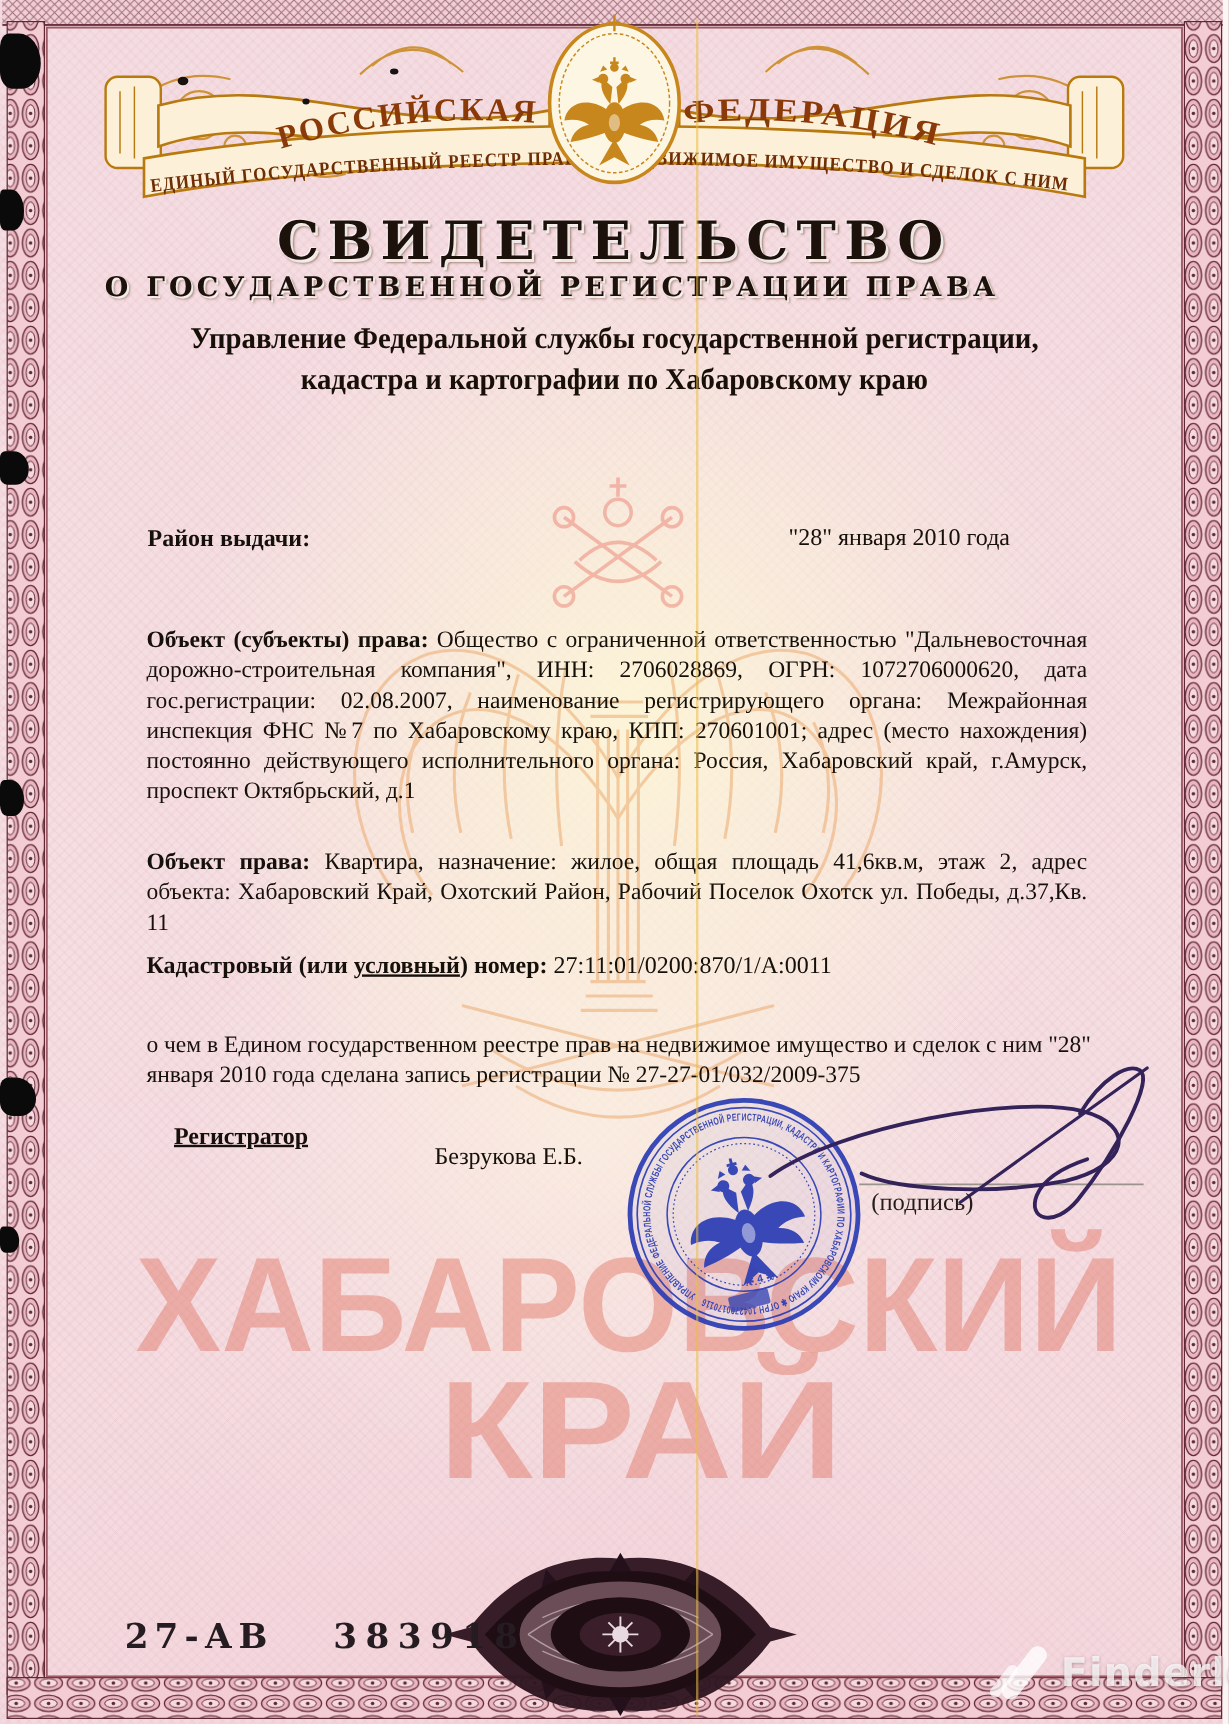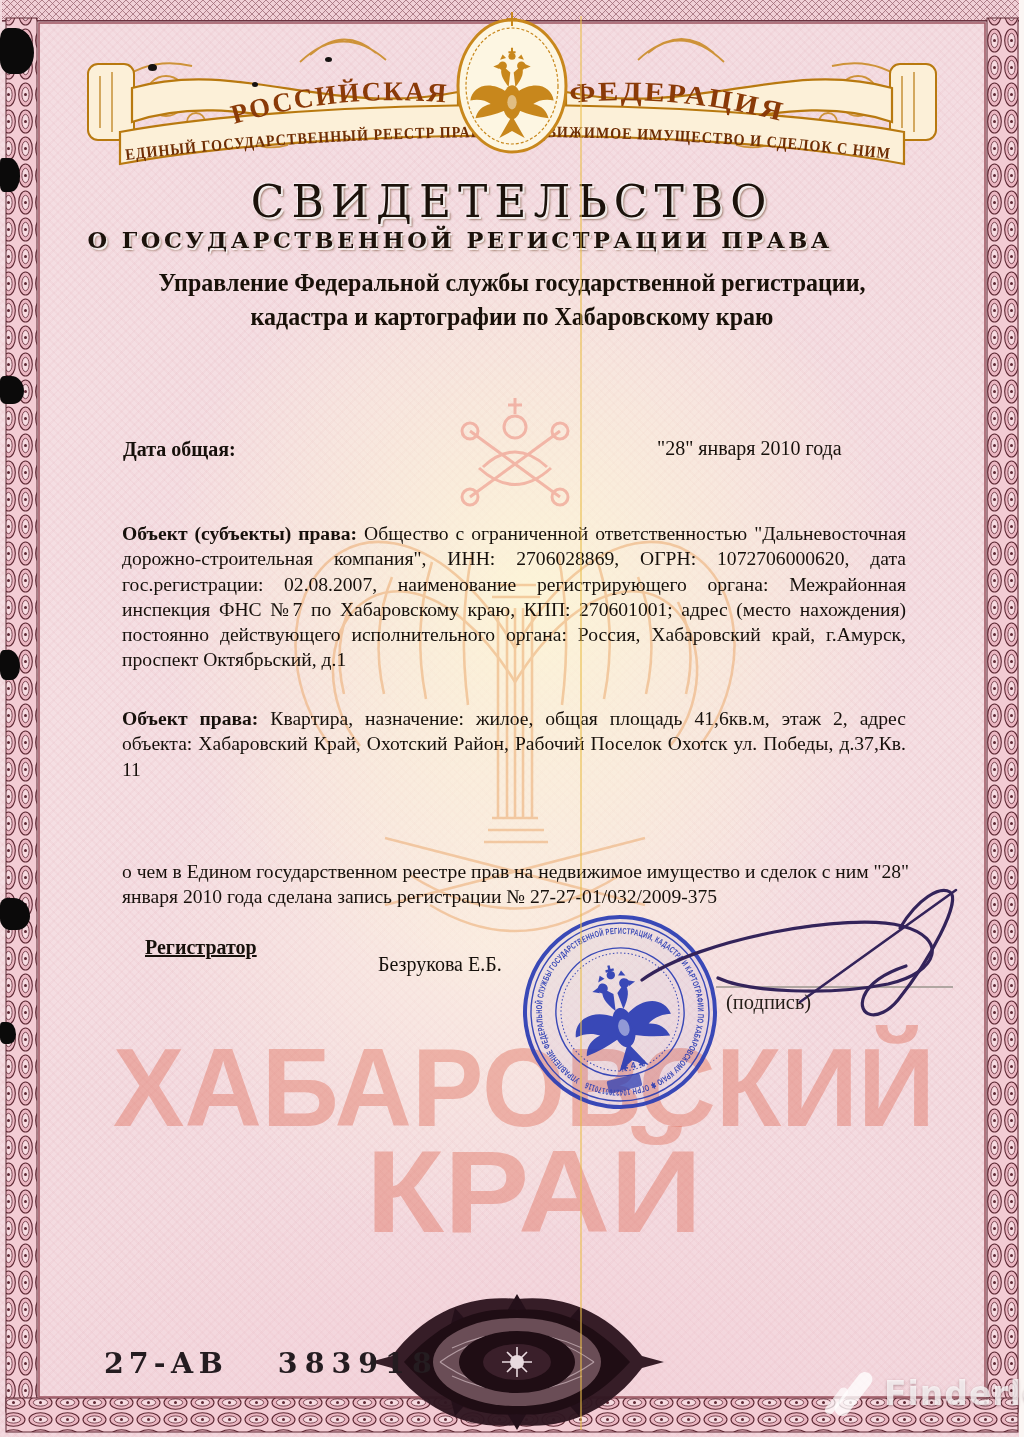--- a/index.html
+++ b/index.html
@@ -12,21 +12,21 @@
       repeating-linear-gradient(45deg, rgba(213,140,152,.07) 0 2px, rgba(213,140,152,0) 2px 6px),
       repeating-linear-gradient(-45deg, rgba(213,140,152,.07) 0 2px, rgba(213,140,152,0) 2px 6px),
       linear-gradient(#f4dde2,#f5dfe3 55%,#f3d9df);
     font-family:"Liberation Serif", serif;
   }
   .abs{position:absolute;left:0;top:0;}
   svg{display:block;}
   
   .title-main{
     position:absolute;left:0;top:176px;width:1024px;text-align:center;margin:0;
-    font-family:"DejaVu Serif", serif;font-weight:normal;font-size:44px;letter-spacing:7px;
+    font-family:"DejaVu Serif", serif;font-weight:bold;font-size:44px;letter-spacing:7px;
     color:#1c120b;z-index:4;
     text-shadow:2px 2px 0 rgba(255,255,255,.8),3px 3px 2px rgba(90,50,20,.5),-1px -1px 0 rgba(255,255,255,.55);
   }
   .title-sub{
     position:absolute;left:0;top:227px;width:920px;text-align:center;margin:0;
     font-family:"DejaVu Serif", serif;font-weight:bold;font-size:22.5px;letter-spacing:3.5px;
     color:#1c120b;z-index:4;
     text-shadow:1.5px 1.5px 0 rgba(255,255,255,.8),2.5px 2.5px 2px rgba(90,50,20,.45);
   }
   .office{
@@ -36,21 +36,21 @@
   }
   
   .body-p{position:absolute;left:122px;width:784px;margin:0;z-index:4;
     font-size:19.6px;line-height:25.3px;color:#16100b;text-align:justify;}
   .body-p b{font-weight:bold;}
   .left-align{text-align:left;}
   .u{text-decoration:underline;}
   .date-label{position:absolute;left:123px;top:438px;font-weight:bold;font-size:20px;color:#16100b;z-index:4;}
   .date-value{position:absolute;left:657px;top:437px;font-size:20px;color:#16100b;z-index:4;}
   .reg-label{position:absolute;left:145px;top:936px;font-weight:bold;font-size:20px;color:#16100b;z-index:4;text-decoration:underline;}
-  .reg-name{position:absolute;left:378px;top:953px;font-size:20px;color:#16100b;z-index:4;}
+  .reg-name{position:absolute;left:362px;top:953px;font-size:20px;color:#16100b;z-index:4;}
   .sig-caption{position:absolute;left:726px;top:991px;font-size:20.5px;color:#241d18;z-index:8;}
   
   .serial{position:absolute;left:104px;top:1346px;z-index:6;color:#241c20;
     font-family:"DejaVu Serif", serif;font-weight:bold;font-size:28.5px;letter-spacing:5px;}
   .serial .num{margin-left:50px;letter-spacing:7px;}
   
   .fold-line{position:absolute;left:580px;top:16px;width:2px;height:1414px;
     background:rgba(233,189,72,.55);z-index:7;}
   .staple{position:absolute;background:#0b0a0a;z-index:10;}
   .speck{position:absolute;background:#151210;border-radius:50%;z-index:10;}
@@ -195,35 +195,39 @@
     </g>
   </svg>
 
   <h1 class="title-main">СВИДЕТЕЛЬСТВО</h1>
   <h2 class="title-sub">О ГОСУДАРСТВЕННОЙ РЕГИСТРАЦИИ ПРАВА</h2>
   <p class="office">
     <span>Управление Федеральной службы государственной регистрации,</span><br>
     <span>кадастра и картографии по Хабаровскому краю</span>
   </p>
 
-  <span class="date-label">Дата общая:</span>
+  <span class="date-label">Район выдачи:</span>
   <span class="date-value">"28" января 2010 года</span>
 
 
   <p class="body-p" style="top:521px">
     <b>Объект (субъекты) права:</b>
     <span>Общество с ограниченной ответственностью "Дальневосточная дорожно-строительная компания", ИНН: 2706028869, ОГРН: 1072706000620, дата гос.регистрации: 02.08.2007, наименование регистрирующего органа: Межрайонная инспекция ФНС №7 по Хабаровскому краю, КПП: 270601001; адрес (место нахождения) постоянно действующего исполнительного органа: Россия, Хабаровский край, г.Амурск, проспект Октябрьский, д.1</span>
   </p>
 
 
   <p class="body-p" style="top:706px">
     <b>Объект права:</b>
     <span>Квартира,  назначение: жилое, общая площадь 41,6кв.м, этаж 2, адрес объекта: Хабаровский Край,  Охотский Район,  Рабочий Поселок Охотск ул. Победы, д.37,Кв. 11</span>
   </p>
 
+  <p class="body-p left-align" style="top:793px;font-size:20px">
+    <b><span>Кадастровый (или </span><span class="u">условный</span><span>) номер:</span></b>
+    <span>27:11:01/0200:870/1/А:0011</span>
+  </p>
 
 
   <p class="body-p left-align" style="top:859px;width:792px">
     <span>о чем в Едином государственном реестре прав на недвижимое имущество и сделок с ним "28" января 2010 года сделана запись регистрации № 27-27-01/032/2009-375</span>
   </p>
 
   <span class="reg-label">Регистратор</span>
   <span class="reg-name">Безрукова Е.Б.</span>
 
   <svg class="abs" width="1024" height="1437" viewBox="0 0 1024 1437" style="z-index:5">

